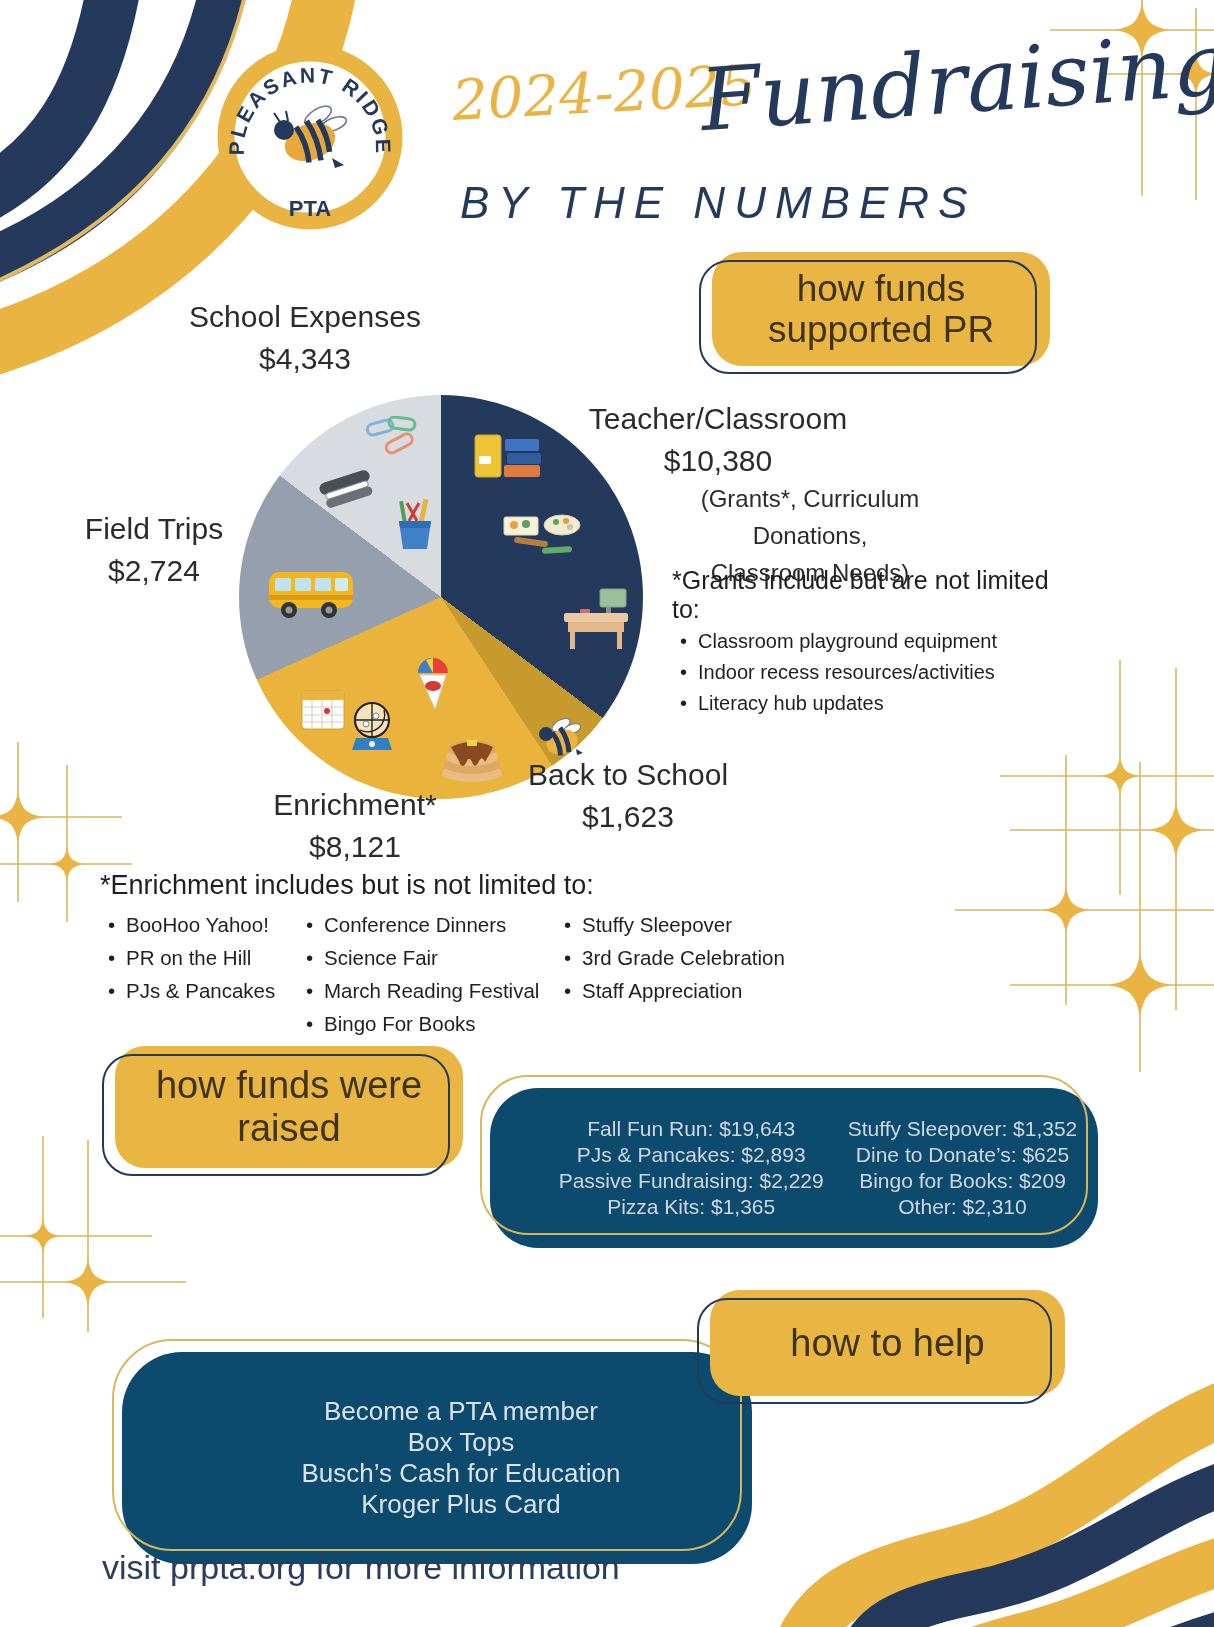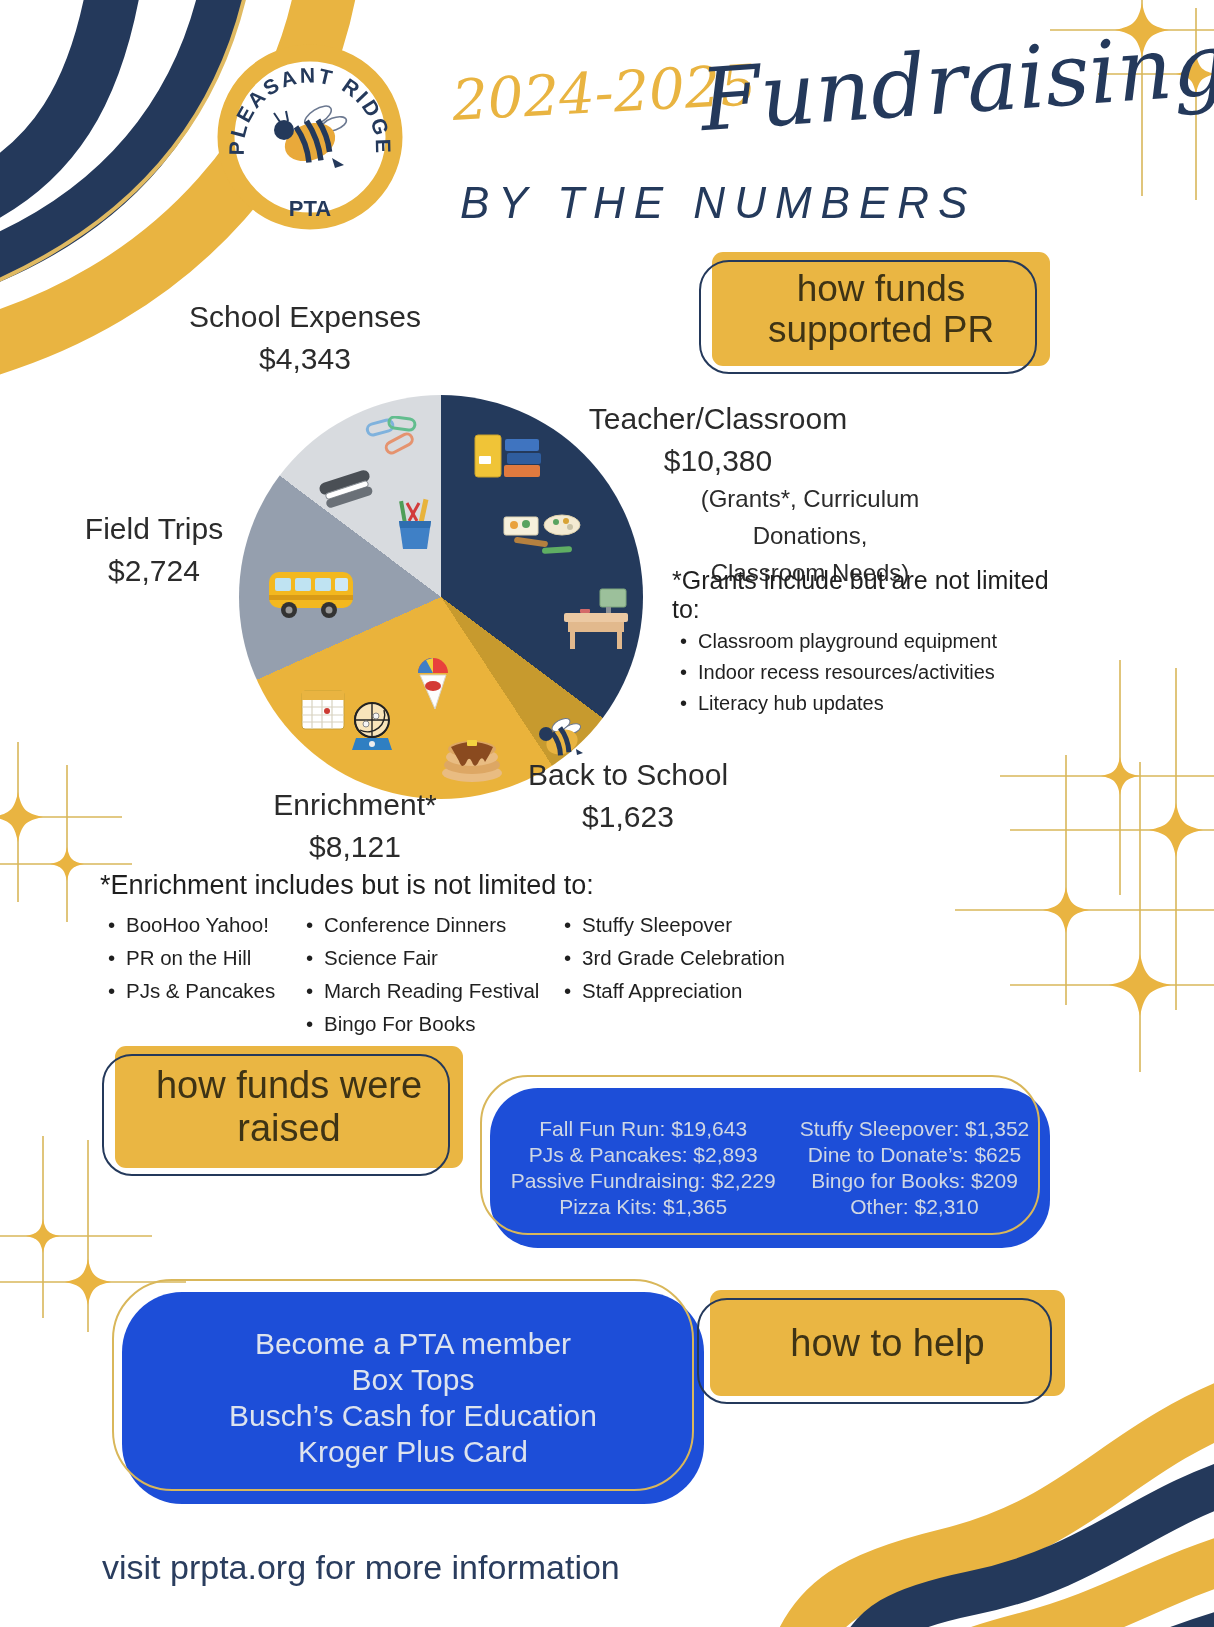--- a/index.html
+++ b/index.html
@@ -4,32 +4,32 @@
 <style>
   html,body{margin:0;padding:0;background:#e9e9e9;font-family:"Liberation Sans",sans-serif;}
   .poster{position:relative;width:1214px;height:1627px;margin:0 auto;background:#ffffff;overflow:hidden;}
   .decor{position:absolute;inset:0;width:1214px;height:1627px;pointer-events:none;}
   .layer{position:absolute;z-index:2;}
   
   .title-year{position:absolute;left:452px;top:60px;font-family:"DejaVu Serif",serif;font-style:italic;font-size:56px;color:#e9b441;transform:rotate(-3deg);z-index:2;}
   .title-script{position:absolute;left:700px;top:32px;font-family:"DejaVu Serif",serif;font-style:italic;font-size:86px;color:#24395b;transform:rotate(-4deg);z-index:2;}
   .title-sub{position:absolute;left:460px;top:178px;font-size:44px;letter-spacing:9px;color:#243a5c;z-index:2;font-style:italic;}
   
-  .badge{position:absolute;background:#eab643;border-radius:11px;display:flex;align-items:center;justify-content:center;color:#3e3315;z-index:2;text-align:center;line-height:1.12;}
+  .badge{position:absolute;background:#eab643;border-radius:30px;display:flex;align-items:center;justify-content:center;color:#3e3315;z-index:2;text-align:center;line-height:1.12;}
   .badge:before{content:"";position:absolute;inset:0;border:2.5px solid #24395b;border-radius:30px;transform:translate(-13px,8px);z-index:-1;}
   .badge-gold-outline:before{border-color:#d9b75a;transform:translate(-12px,-11px);}
   .badge-supported{left:712px;top:252px;width:338px;height:114px;font-size:37px;}
   .badge-raised{left:115px;top:1046px;width:348px;height:122px;font-size:38px;}
   .badge-help{left:710px;top:1290px;width:355px;height:106px;font-size:38px;}
   
-  .navy-box{position:absolute;background:#1d4ed8;color:#cfd7e4;z-index:2;}
+  .navy-box{position:absolute;background:#0c4a6e;color:#cfd7e4;z-index:2;padding-left:48px;}
   .navy-box:before{content:"";position:absolute;inset:0;border:2.5px solid #d9b75a;border-radius:inherit;transform:translate(-10px,-13px);z-index:-1;}
   .funds-box{left:490px;top:1088px;width:560px;height:160px;border-radius:48px;display:flex;align-items:center;justify-content:center;gap:24px;font-size:21px;line-height:1.24;}
   .funds-box .col{text-align:center;}
-  .help-box{left:122px;top:1292px;width:582px;height:212px;border-radius:60px;display:flex;flex-direction:column;align-items:center;justify-content:center;font-size:30px;line-height:1.2;color:#dde3ee;}
+  .help-box{left:122px;top:1352px;width:582px;height:212px;border-radius:60px;display:flex;flex-direction:column;align-items:center;justify-content:center;font-size:26px;line-height:1.2;color:#dde3ee;}
   
   .pie{position:absolute;left:239px;top:395px;width:404px;height:404px;border-radius:50%;z-index:2;}
   .pie .icon{position:absolute;transform:translate(-50%,-50%);}
   
   .slice-label{position:absolute;z-index:2;color:#2b2b2b;text-align:center;font-size:30px;line-height:1.25;}
   .slice-label .val{margin-top:4px;}
   
   .teacher-sub{position:absolute;left:640px;top:480px;width:340px;text-align:center;font-size:24px;color:#2b2b2b;white-space:pre-line;z-index:2;line-height:1.55;}
   .grants{position:absolute;left:672px;top:566px;width:400px;z-index:2;color:#1f1f1f;}
   .grants .h{font-size:25px;margin-bottom:6px;}

